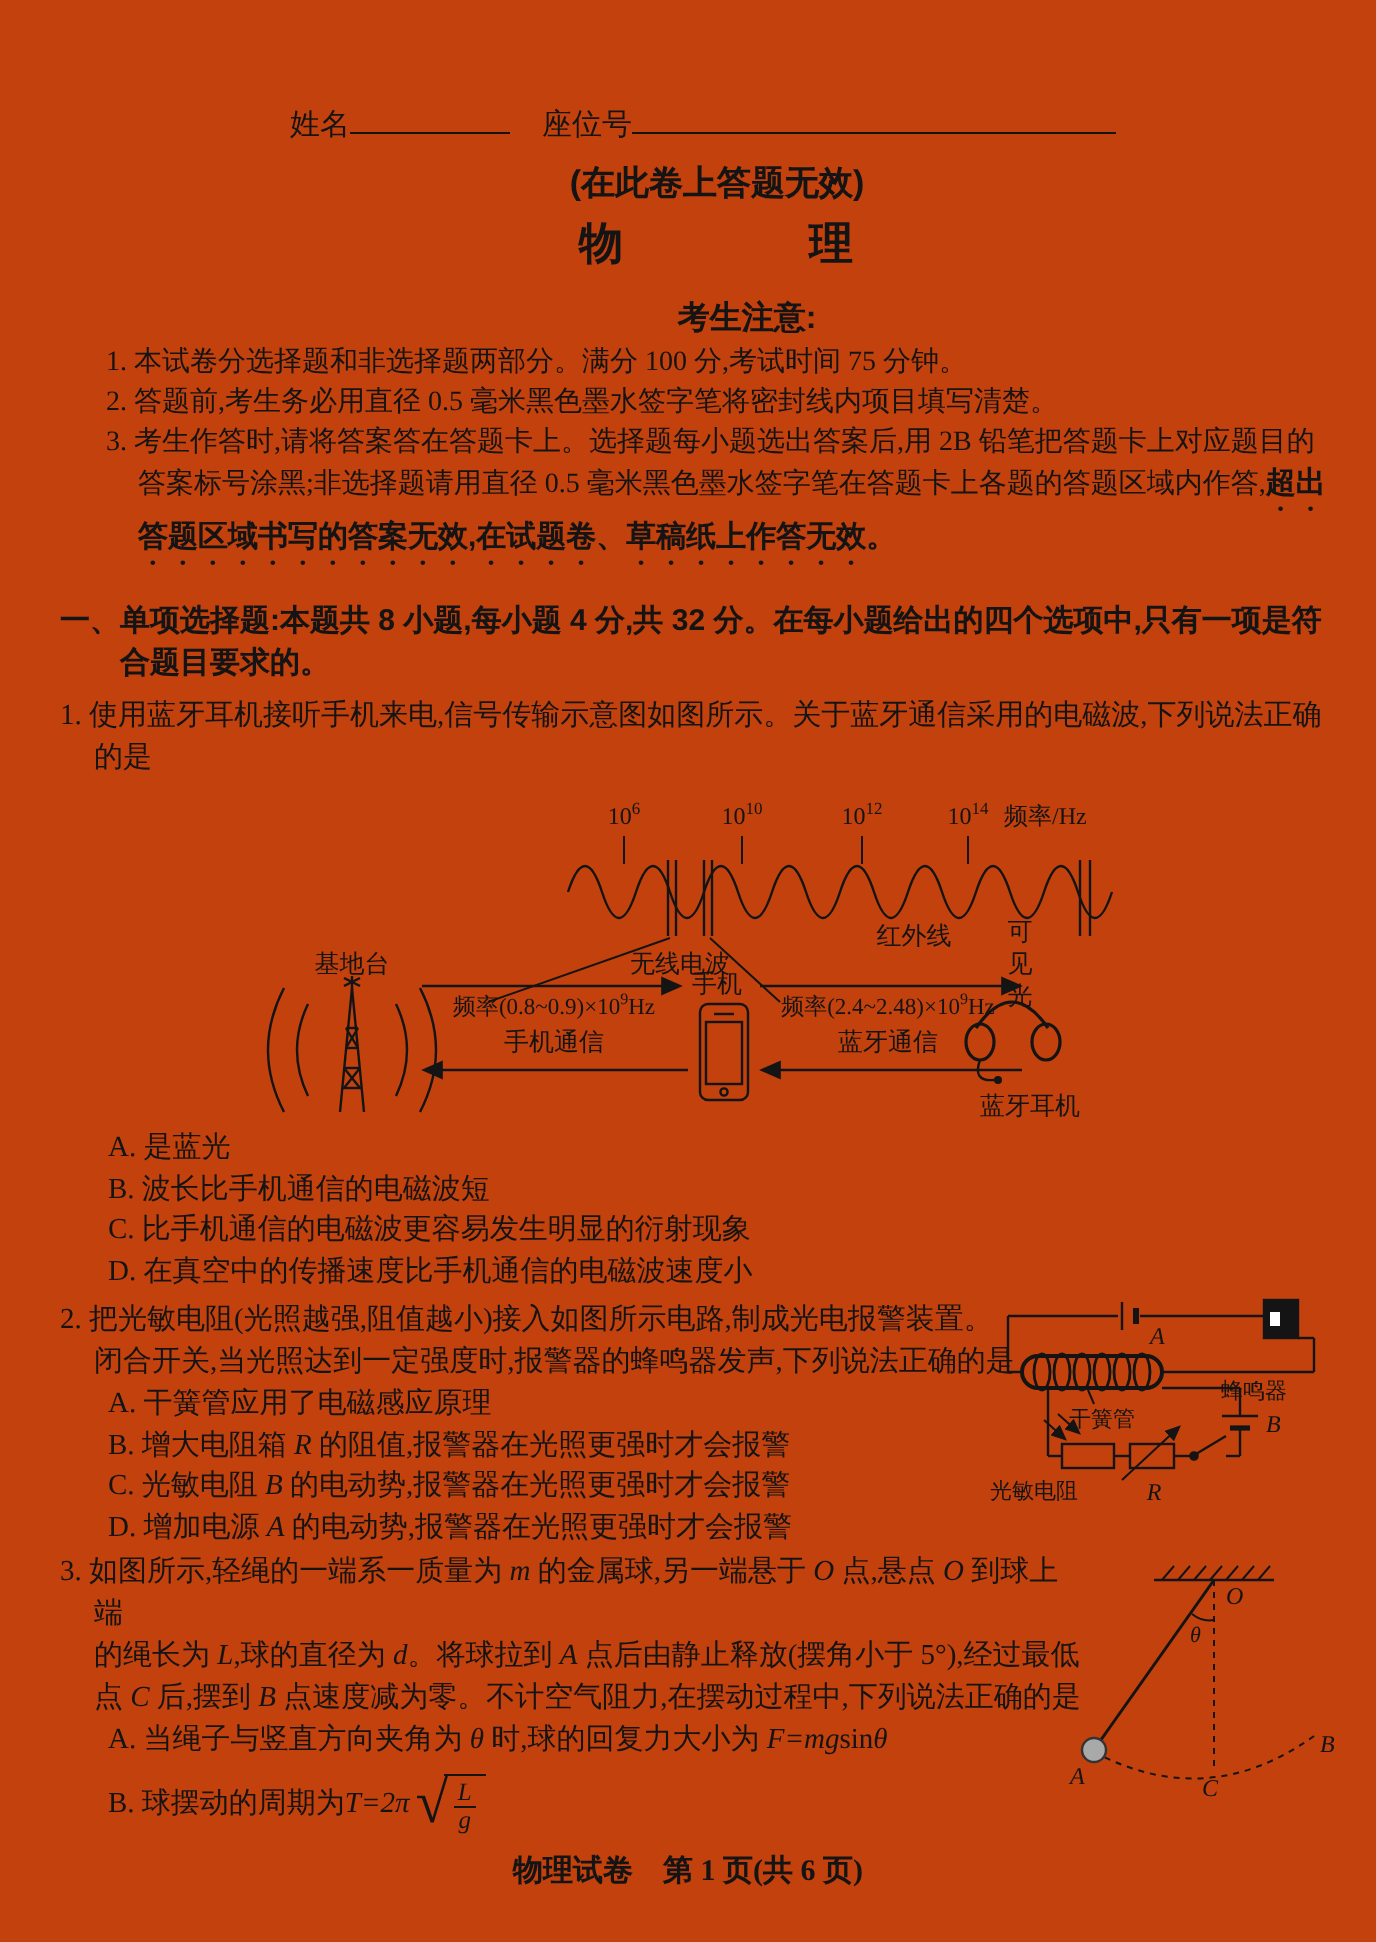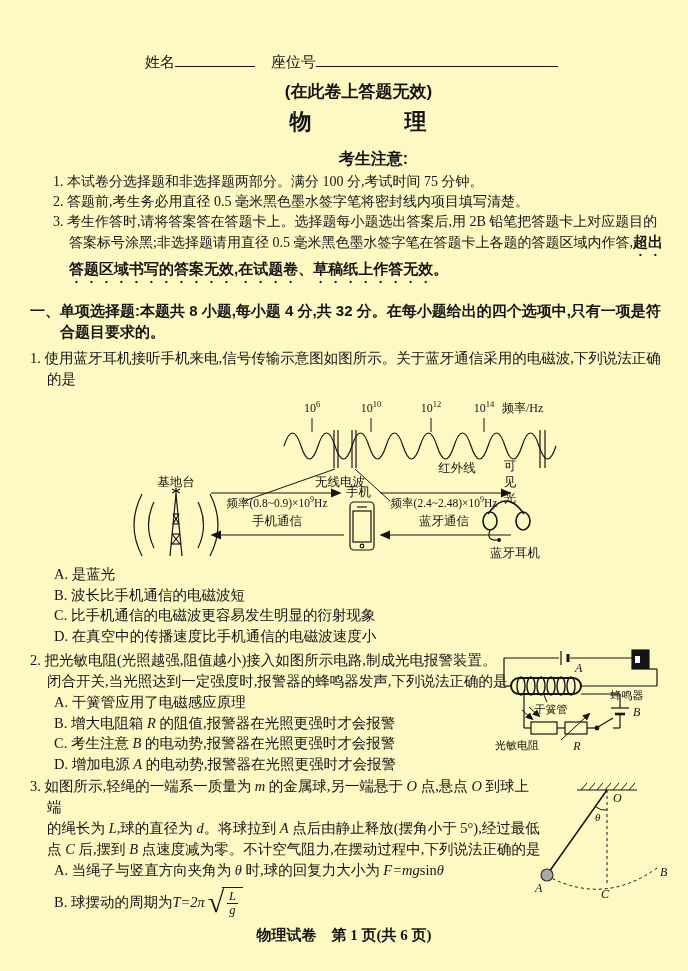--- a/index.html
+++ b/index.html
@@ -1,16 +1,16 @@
 <!DOCTYPE html>
 <html><head>
 <meta charset="utf-8">
 <style>
   html,body{margin:0;padding:0;background:#e8e8e8;}
-  .page{position:relative;width:688px;height:971px;margin:0 auto;background:#fef9c3;
+  .page{position:relative;width:688px;height:971px;margin:0 auto;background:#c2410c;
         color:#141414;font-family:"Liberation Serif","DejaVu Serif",serif;overflow:hidden;}
   .sans{font-family:"Liberation Sans","DejaVu Sans",sans-serif;padding-left:29px;}
   .vit{font-style:italic;}
   
   .hdr-line{margin:52px 0 0 145px;font-size:15px;}
   .blank{display:inline-block;border-bottom:1px solid #141414;height:14px;vertical-align:baseline;}
   .blank.name{width:80px;margin-right:16px;}
   .blank.seat{width:242px;}
   .invalid{text-align:center;font-weight:bold;font-size:17px;margin-top:8px;}
   .title{text-align:center;font-weight:bold;font-size:22px;margin-top:4px;letter-spacing:1px;}
@@ -171,21 +171,21 @@
   </div>
 
   <div class="q q2">
     <div class="stem-wrap">
       <div class="qstem">2. 把光敏电阻(光照越强,阻值越小)接入如图所示电路,制成光电报警装置。</div>
       <div style="padding-left:17px">闭合开关,当光照达到一定强度时,报警器的蜂鸣器发声,下列说法正确的是</div>
     </div>
     <div class="opts">
       <div class="opt">A. 干簧管应用了电磁感应原理</div>
       <div class="opt"><span>B. 增大电阻箱 </span><span class="vit">R</span><span> 的阻值,报警器在光照更强时才会报警</span></div>
-      <div class="opt"><span>C. 考生注意 </span><span class="vit">B</span><span> 的电动势,报警器在光照更强时才会报警</span></div>
+      <div class="opt"><span>C. 光敏电阻 </span><span class="vit">B</span><span> 的电动势,报警器在光照更强时才会报警</span></div>
       <div class="opt"><span>D. 增加电源 </span><span class="vit">A</span><span> 的电动势,报警器在光照更强时才会报警</span></div>
     </div>
 
     <svg class="circuit" width="185" height="115" viewBox="0 0 185 115">
       <defs>
         <marker id="arr2" markerWidth="8" markerHeight="7" refX="6" refY="3.5" orient="auto">
           <path d="M0,0 L8,3.5 L0,7 z" fill="#141414"></path>
         </marker>
       </defs>
       <g stroke="#141414" fill="none" stroke-width="1.2">

